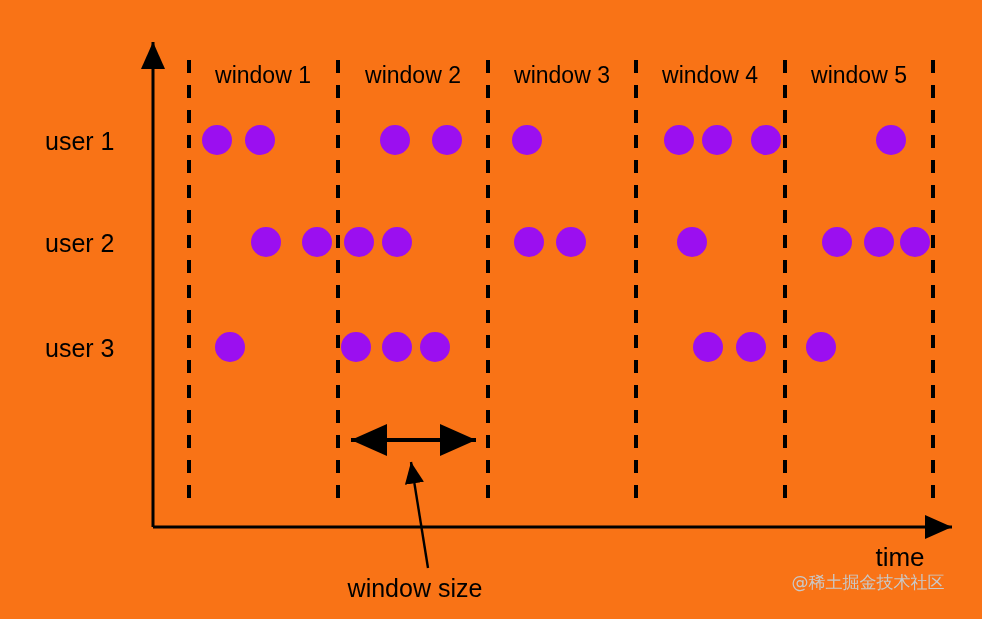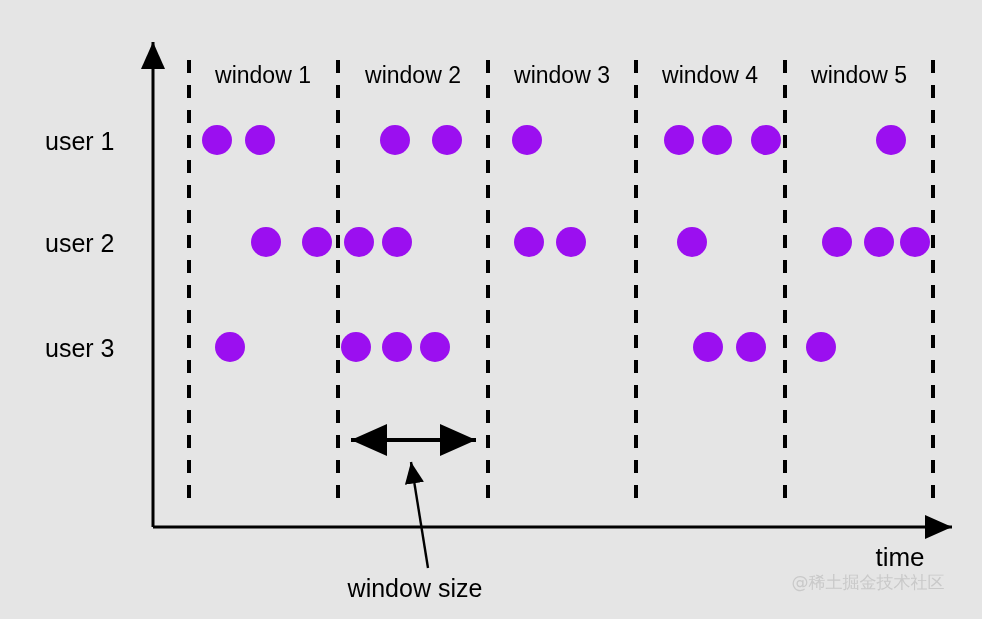--- a/index.html
+++ b/index.html
@@ -9,21 +9,21 @@
     background: #ffffff;
   }
   body {
     font-family: "Liberation Sans", "DejaVu Sans", sans-serif;
     color: #000000;
   }
   #stage {
     position: relative;
     width: 982px;
     height: 619px;
-    background: #e5e5e5;
+    background: #f97316;
     overflow: hidden;
   }
   #stage svg {
     position: absolute;
     left: 0;
     top: 0;
     width: 982px;
     height: 619px;
   }
   .diagram-text {

